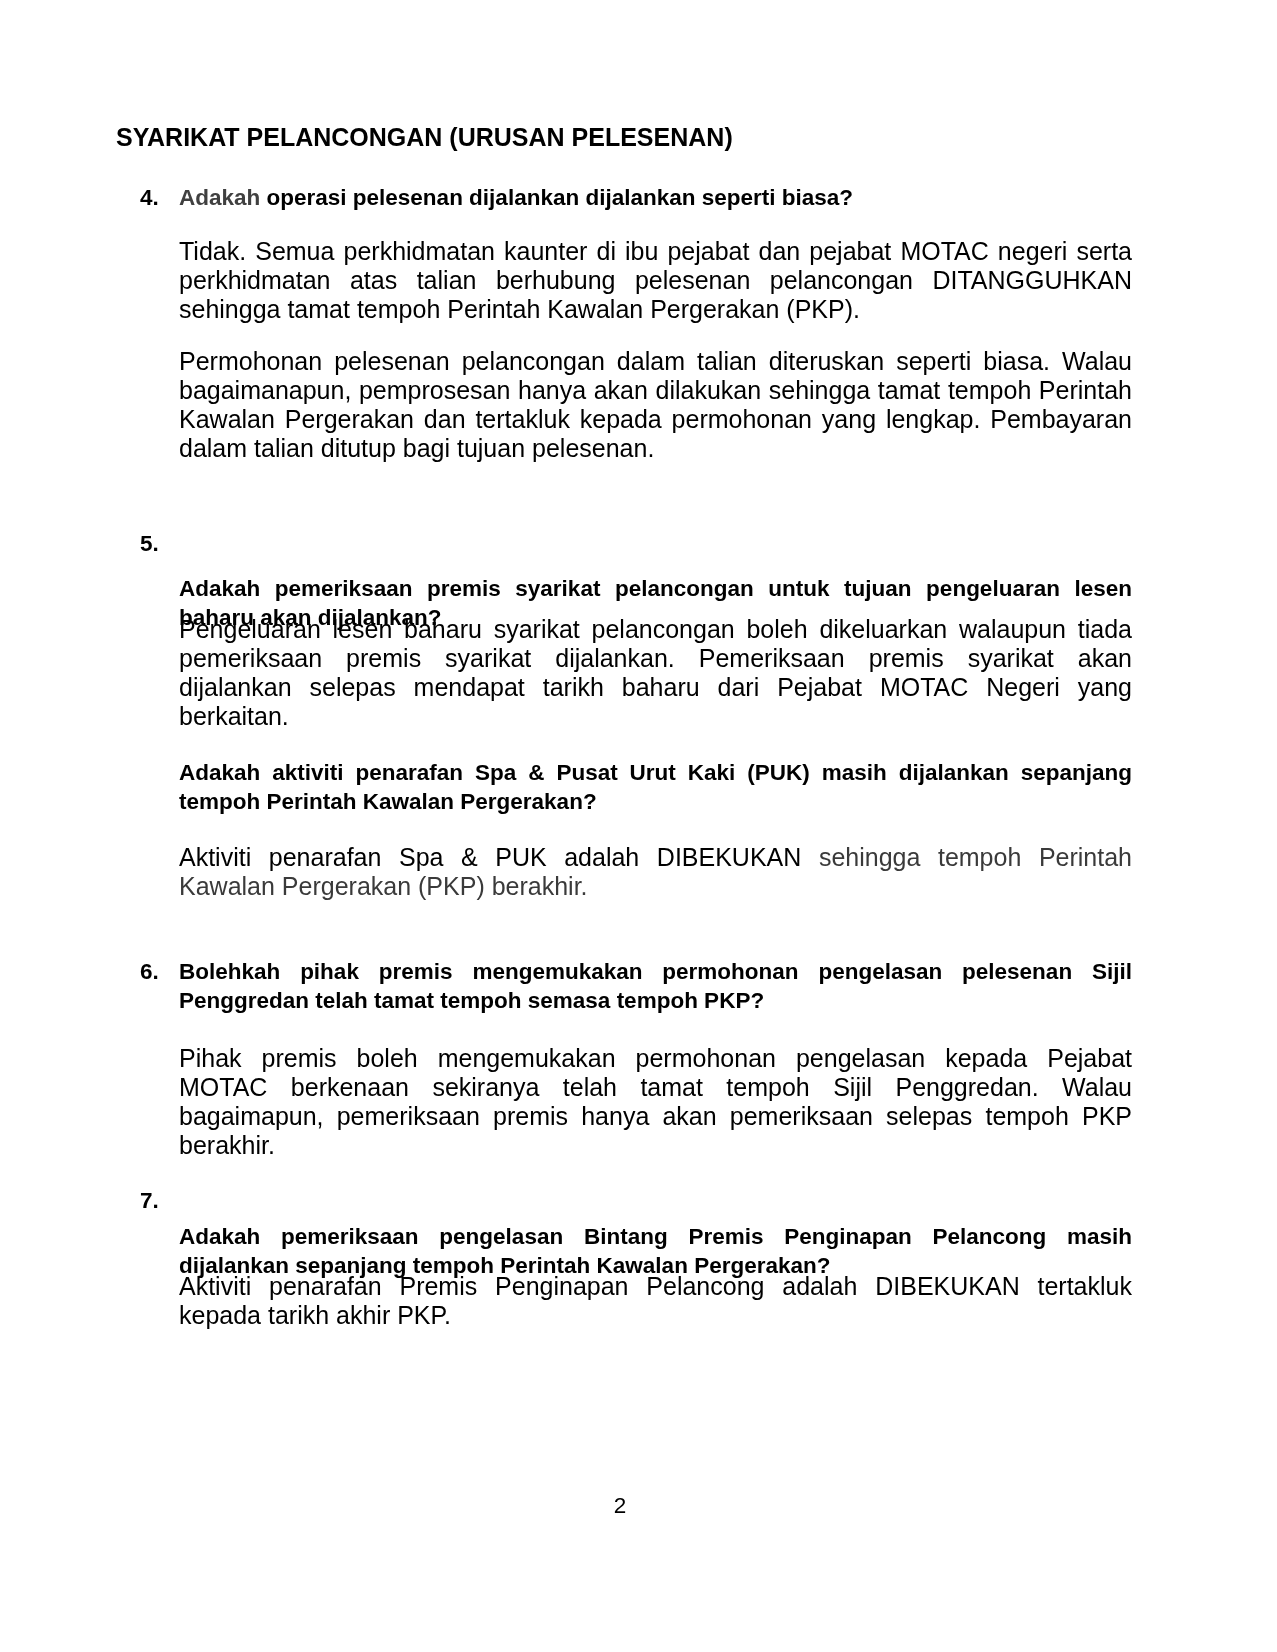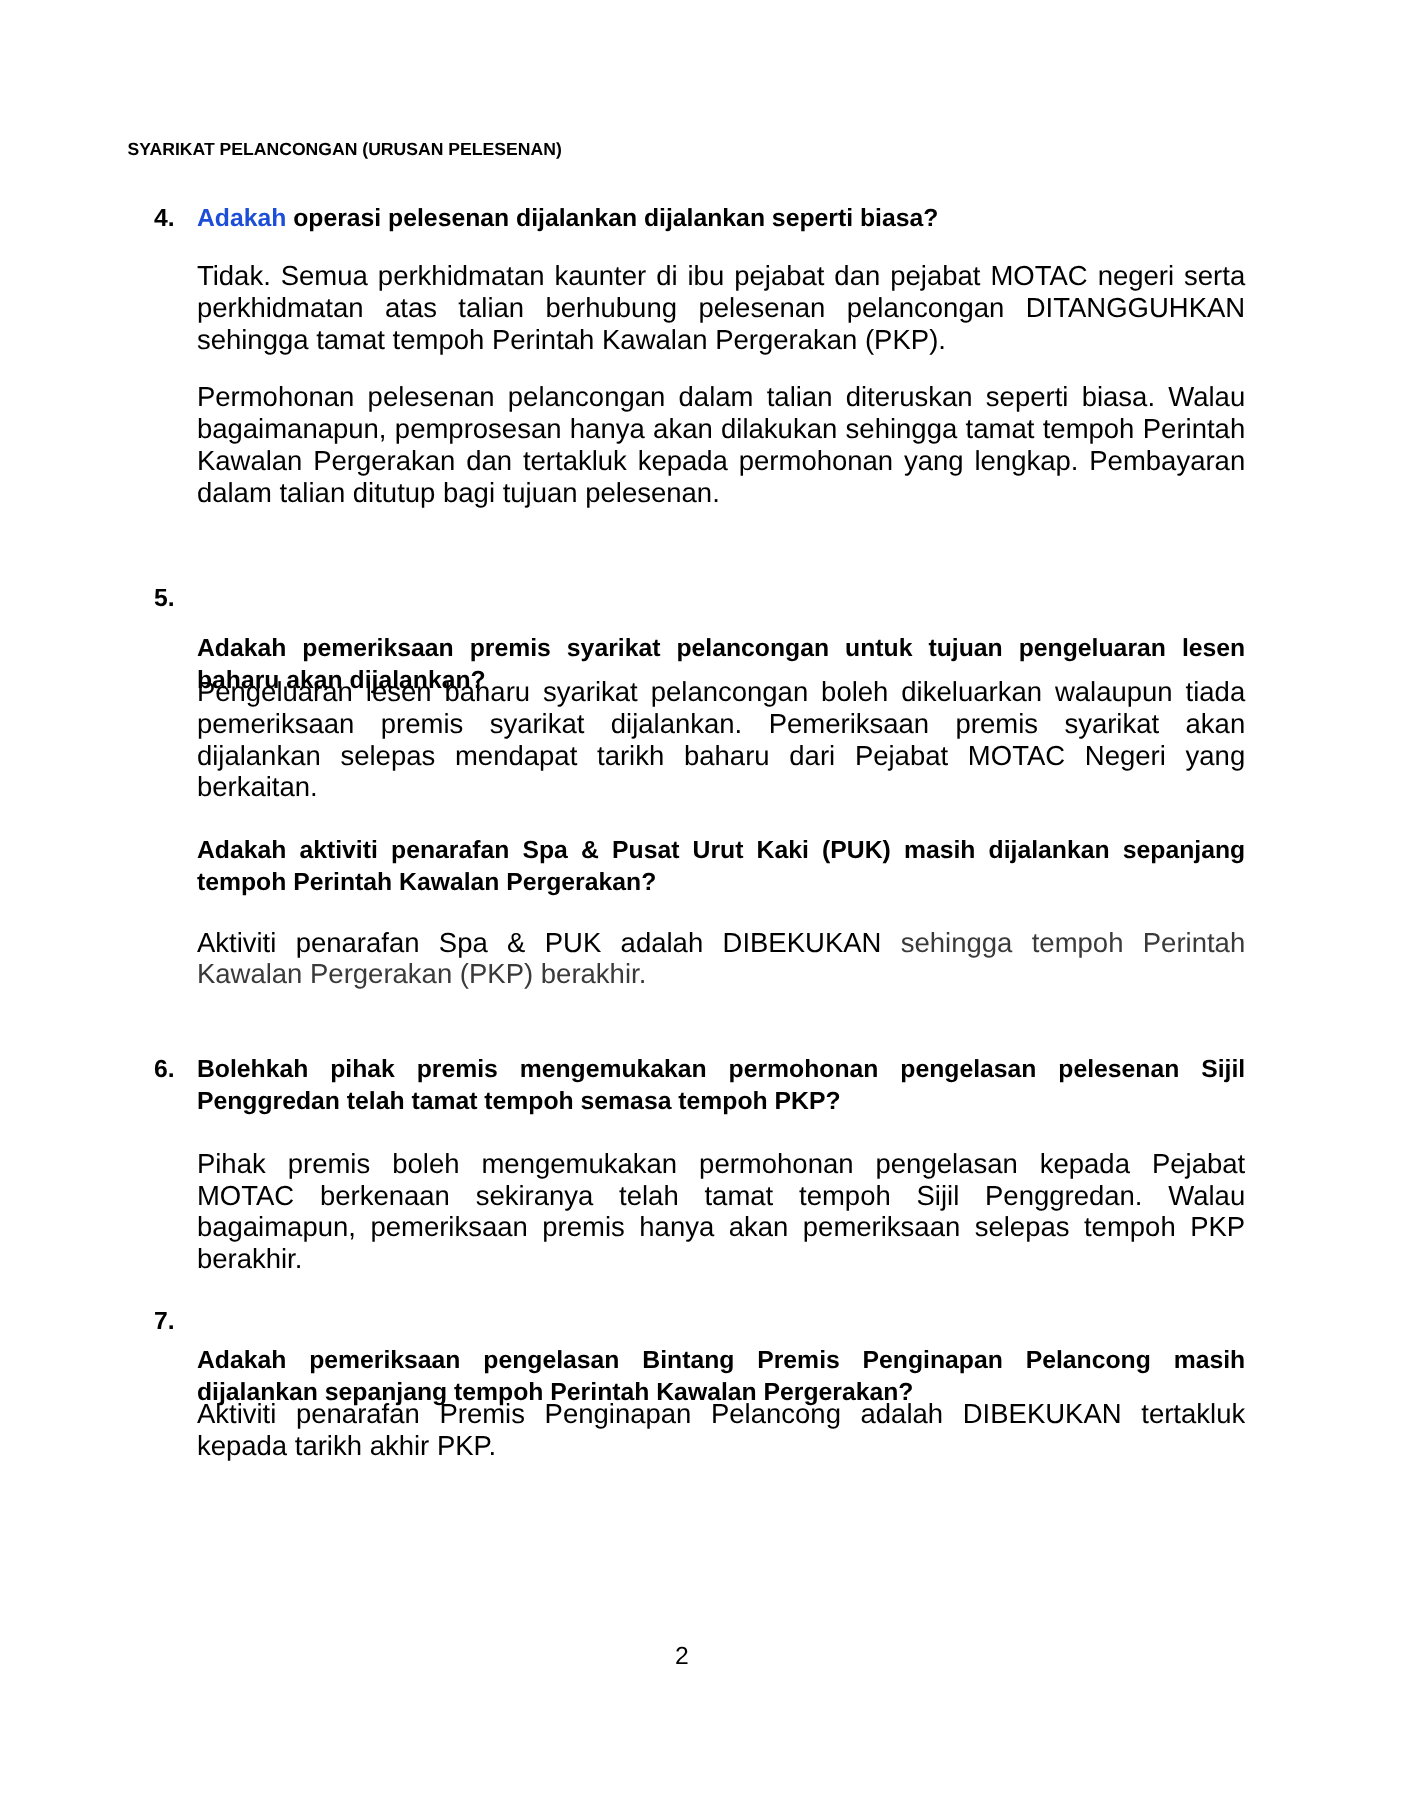--- a/index.html
+++ b/index.html
@@ -1,24 +1,24 @@
 <!DOCTYPE html>
 <html><head>
 <meta charset="utf-8">
 <style>
   html, body { margin: 0; padding: 0; background: #ffffff; }
   body { width: 1277px; height: 1652px; position: relative; overflow: hidden;
          font-family: "Liberation Sans", sans-serif; color: #000; }
   .abs { position: absolute; }
-  .heading { left: 116px; top: 123px; font-size: 16px; font-weight: bold; line-height: 28px; white-space: nowrap; }
+  .heading { left: 116px; top: 123px; font-size: 25px; font-weight: bold; line-height: 28px; white-space: nowrap; }
   .qnum { position: absolute; left: 140px; font-size: 22.5px; font-weight: bold; line-height: 29px; }
   .q { position: absolute; left: 179px; width: 953px; font-size: 22.5px; font-weight: bold; line-height: 29px; text-align: justify; }
   .p { position: absolute; left: 179px; width: 953px; font-size: 25px; line-height: 29px; text-align: justify; margin: 0; }
   .gray { color: #3a3a3a; }
-  .lighter { color: #1d4ed8; margin-top: 24px; }
+  .lighter { color: #404040; margin-top: 24px; }
   .pagenum { left: 0; width: 1240px; text-align: center; top: 1492px; font-size: 22.5px; line-height: 28px; }
   b { font-weight: normal; }
 </style>
 </head>
 <body>
 
 <div class="abs heading">SYARIKAT PELANCONGAN (URUSAN PELESENAN)</div>
 
 <div>
   <span class="qnum" style="top:183px;">4.</span>

